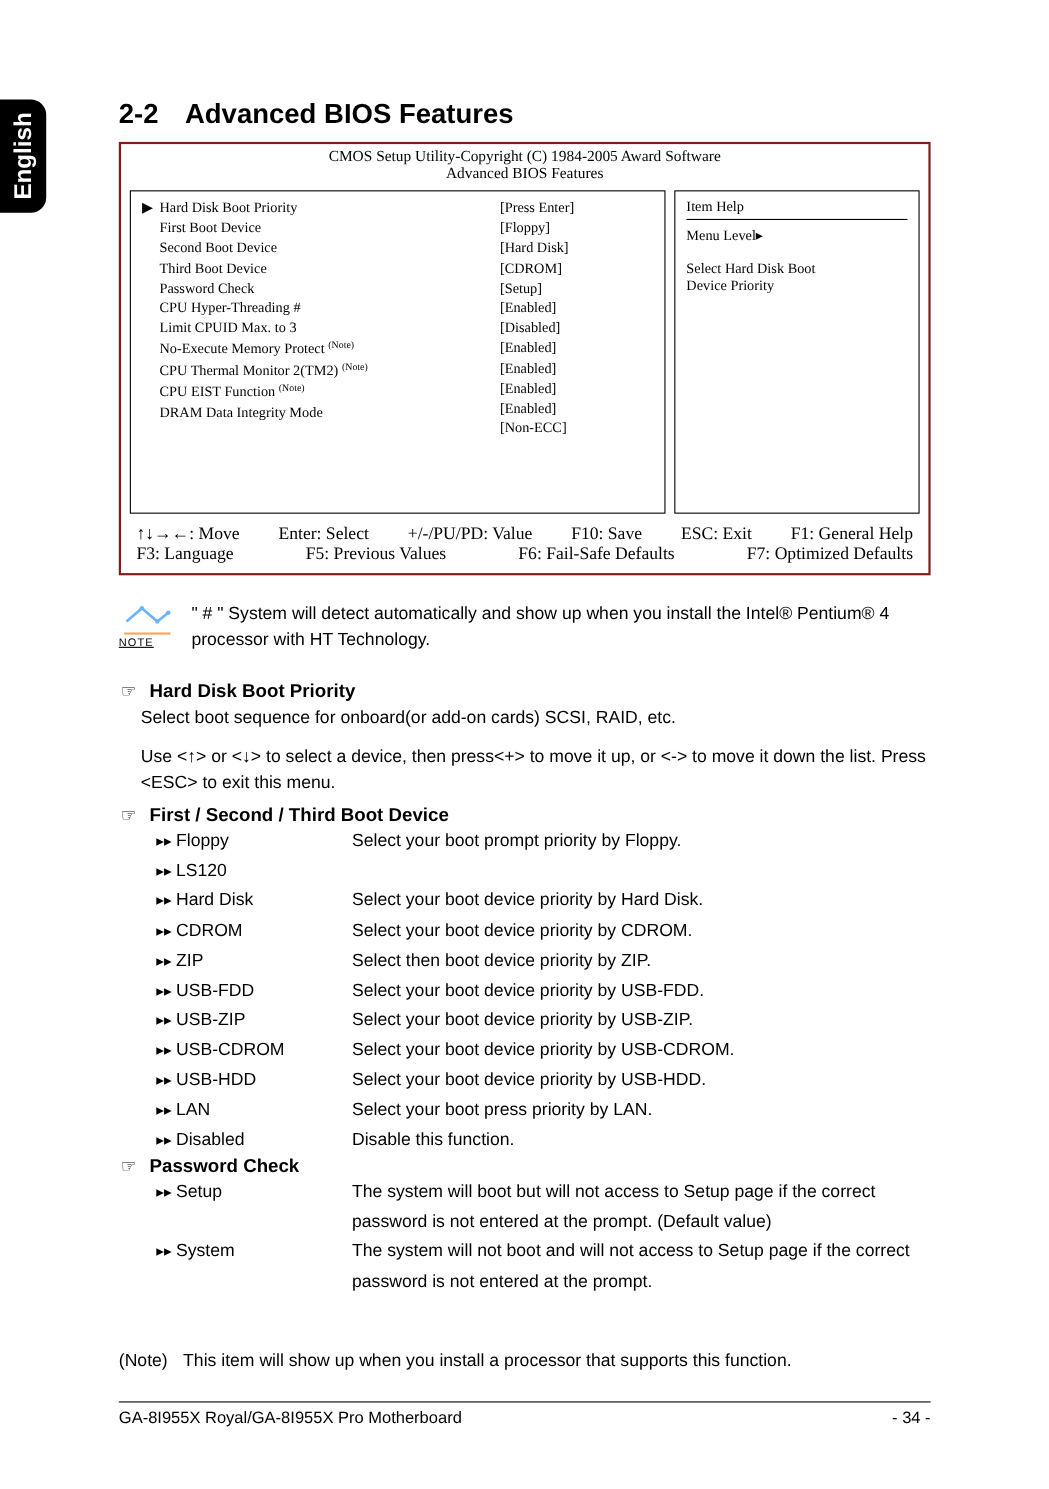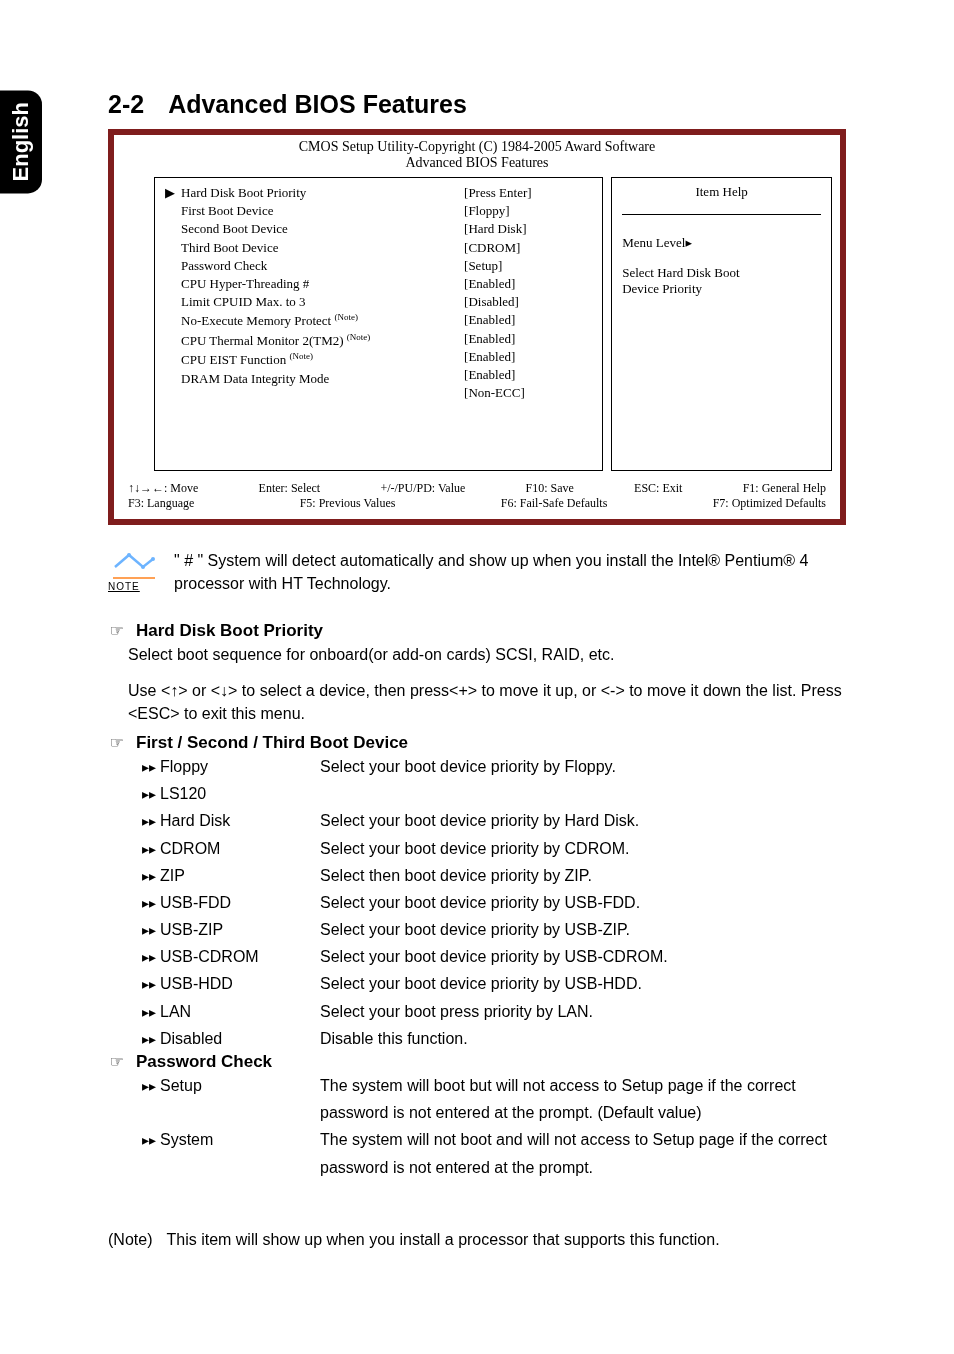--- a/index.html
+++ b/index.html
@@ -32,67 +32,66 @@
 }
 h1.section-title {
   font-size: 25px;
   font-weight: bold;
   margin: 0 0 10px 0;
 }
 h1.section-title .num {
   margin-right: 24px;
 }
 .bios-box {
-  border: 6px solid #7f1d1d;
+  border: 2px solid #7f1d1d;
   margin-top: 8px;
   font-family: "Times New Roman", Times, serif;
 }
 .bios-header {
   text-align: center;
   font-size: 14px;
   padding: 4px 0 6px 0;
 }
 .bios-body {
   display: flex;
   padding: 0 8px 6px 8px;
   column-gap: 8px;
 }
 .bios-left {
   flex: 1 1 auto;
   border: 1px solid #000;
   padding: 6px 10px;
   display: flex;
   column-gap: 10px;
   min-height: 280px;
-  margin-left: 32px;
 }
 .bios-left-col {
   display: flex;
   flex-direction: column;
 }
 .bios-left-col.labels { flex: 1 1 auto; }
 .bios-left-col.values { flex: 0 0 30%; }
 .bios-row { font-size: 13px; line-height: 1.4; white-space: nowrap; }
 .bios-row .tri { margin-right: 6px; }
 .sup { font-size: 9px; vertical-align: super; }
 .bios-right {
   flex: 0 0 28%;
   border: 1px solid #000;
   padding: 6px 10px;
   font-size: 13px;
 }
 .bios-right .help-title {
-  text-align: center;
+  text-align: left;
   border-bottom: 1px solid #000;
-  padding-bottom: 14px;
-  margin-bottom: 20px;
+  padding-bottom: 3px;
+  margin-bottom: 6px;
 }
 .bios-footer {
   padding: 4px 14px 8px 14px;
-  font-size: 12px;
+  font-size: 16px;
   font-family: "Times New Roman", Times, serif;
 }
 .bios-footer .r1, .bios-footer .r2 {
   display: flex;
   justify-content: space-between;
 }
 .bios-footer span { white-space: nowrap; }
 
 .note-block {
   display: flex;
@@ -253,21 +252,21 @@
     <div class="sec-body" style="margin-top:12px">Use &lt;↑&gt; or &lt;↓&gt; to select a device, then press&lt;+&gt; to move it up, or &lt;-&gt; to move it down the list. Press &lt;ESC&gt; to exit this menu.</div>
 
     <div class="sec" style="margin-top:8px">
       <span class="sec-pointer">☞</span>
       <span class="sec-title">First / Second / Third Boot Device</span>
     </div>
     <div id="bootdev-options">
         <div class="opt-row">
           <span class="opt-bullet">▸▸</span>
           <span class="opt-name">Floppy</span>
-          <span class="opt-desc">Select your boot device priority by Floppy.</span>
+          <span class="opt-desc">Select your boot prompt priority by Floppy.</span>
         </div>
         <div class="opt-row">
           <span class="opt-bullet">▸▸</span>
           <span class="opt-name">LS120</span>
         </div>
         <div class="opt-row">
           <span class="opt-bullet">▸▸</span>
           <span class="opt-name">Hard Disk</span>
           <span class="opt-desc">Select your boot device priority by Hard Disk.</span>
         </div>
@@ -329,13 +328,17 @@
           <span class="opt-desc">The system will not boot and will not access to Setup page if the correct password is not entered at the prompt.</span>
         </div>
       </div>
   </div>
 
   <div class="footnote-block">
     <span class="footnote-tag">(Note)</span>
     <span>This item will show up when you install a processor that supports this function.</span>
   </div>
 
+  <div class="footer">
+    <span class="title">GA-8I955X Royal/GA-8I955X Pro Motherboard</span>
+    <span class="pg">- 34 -</span>
+  </div>
 </div>
 
 </body></html>

